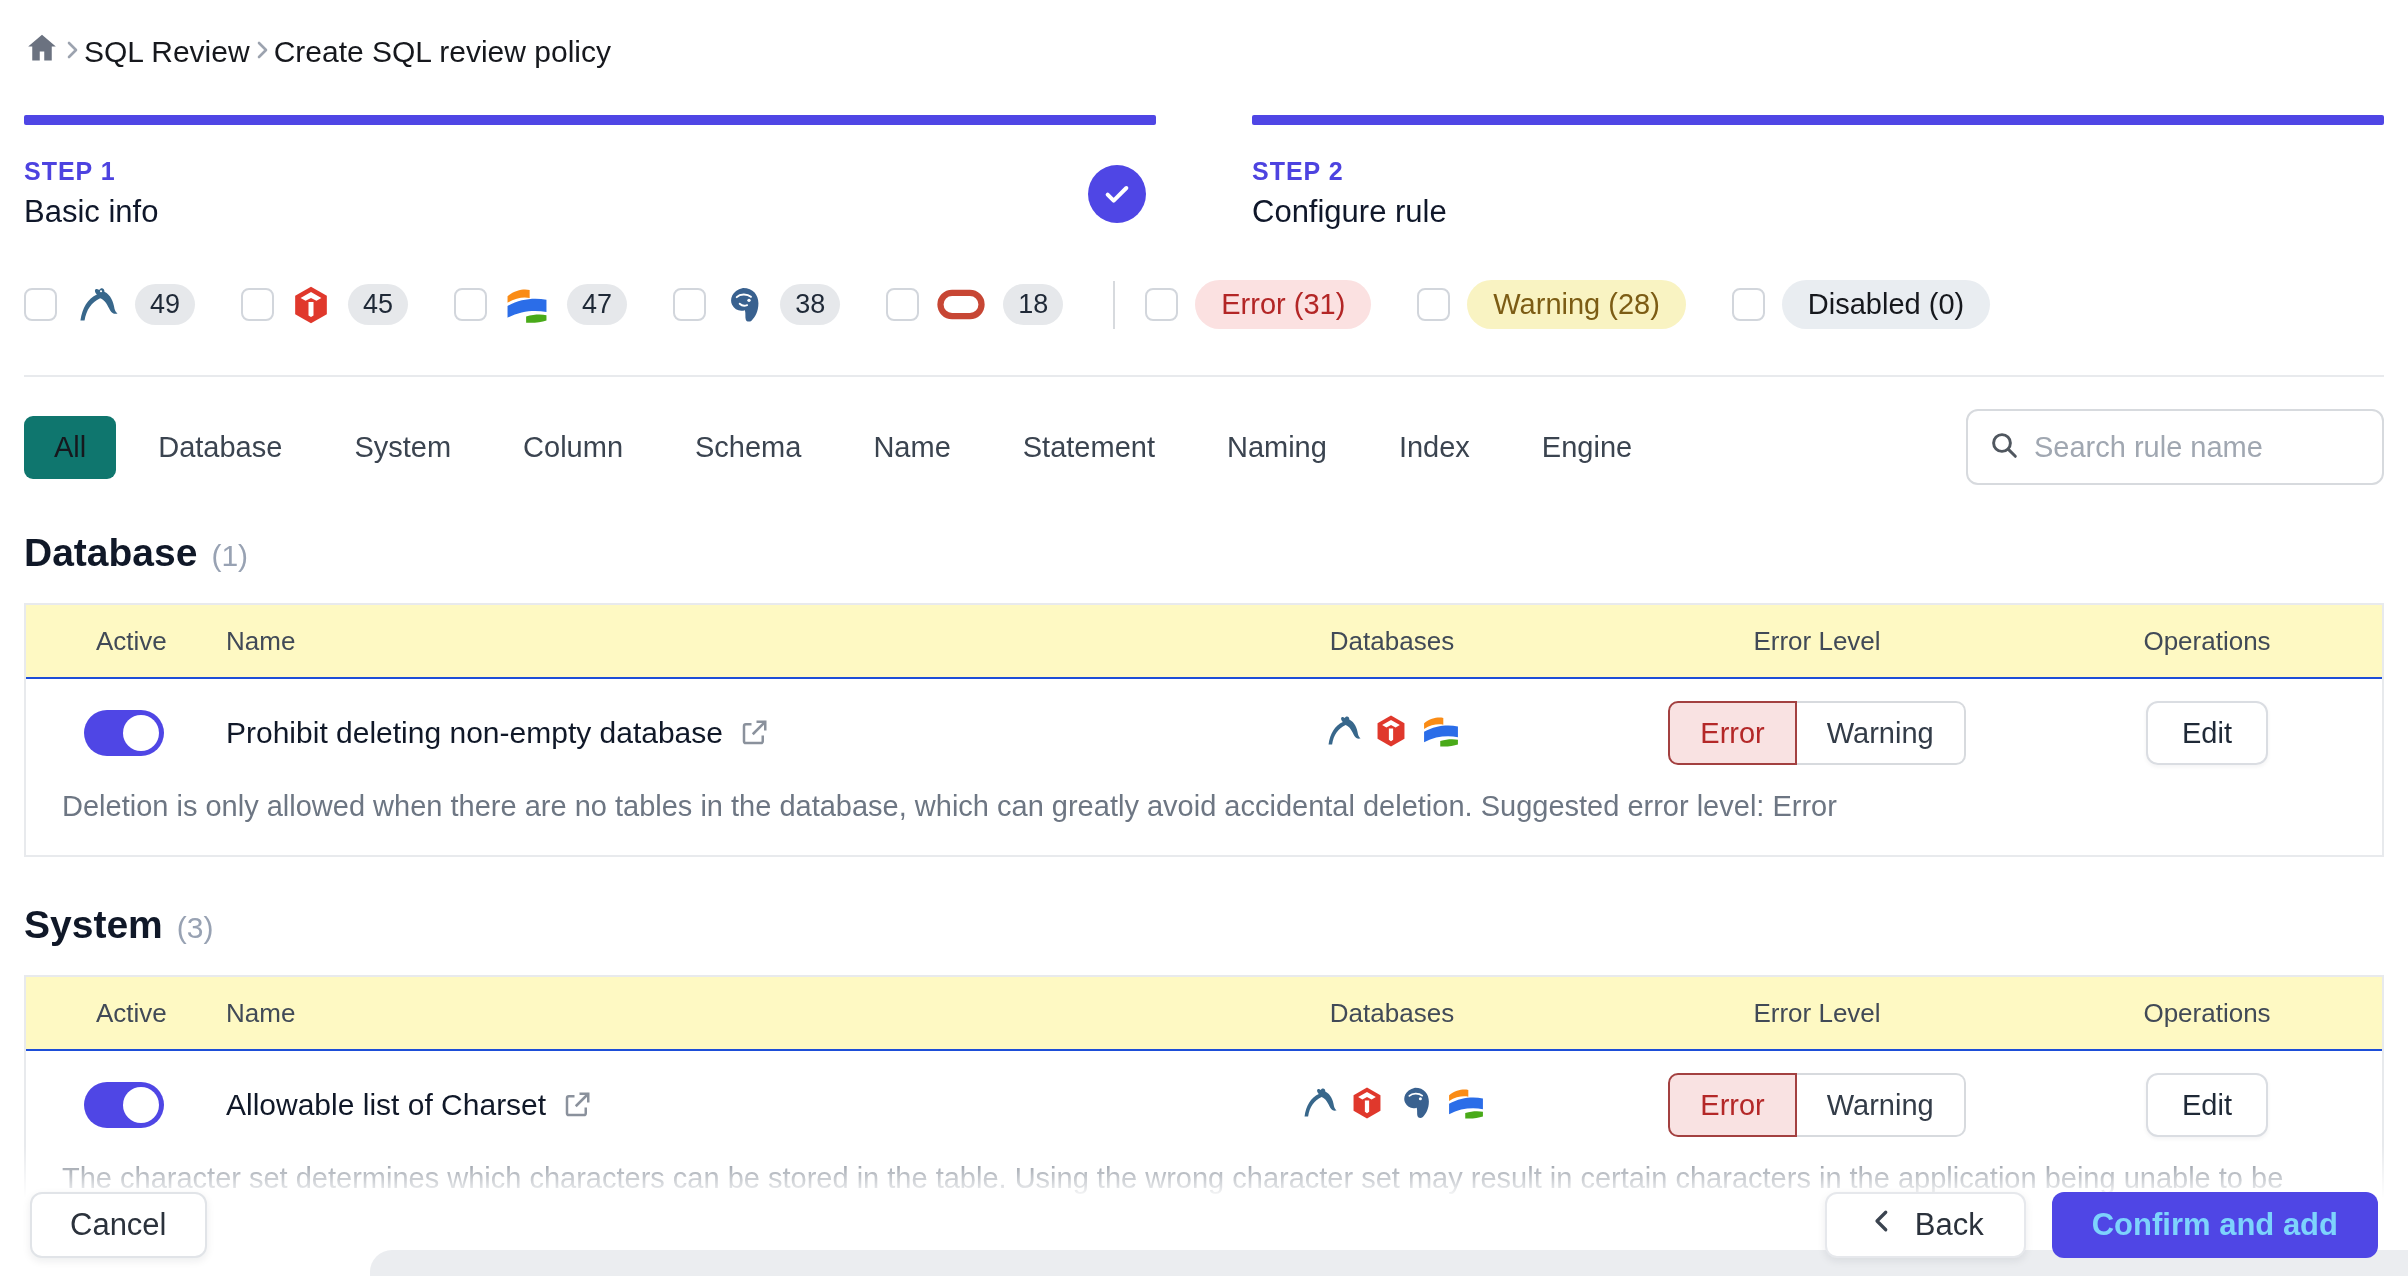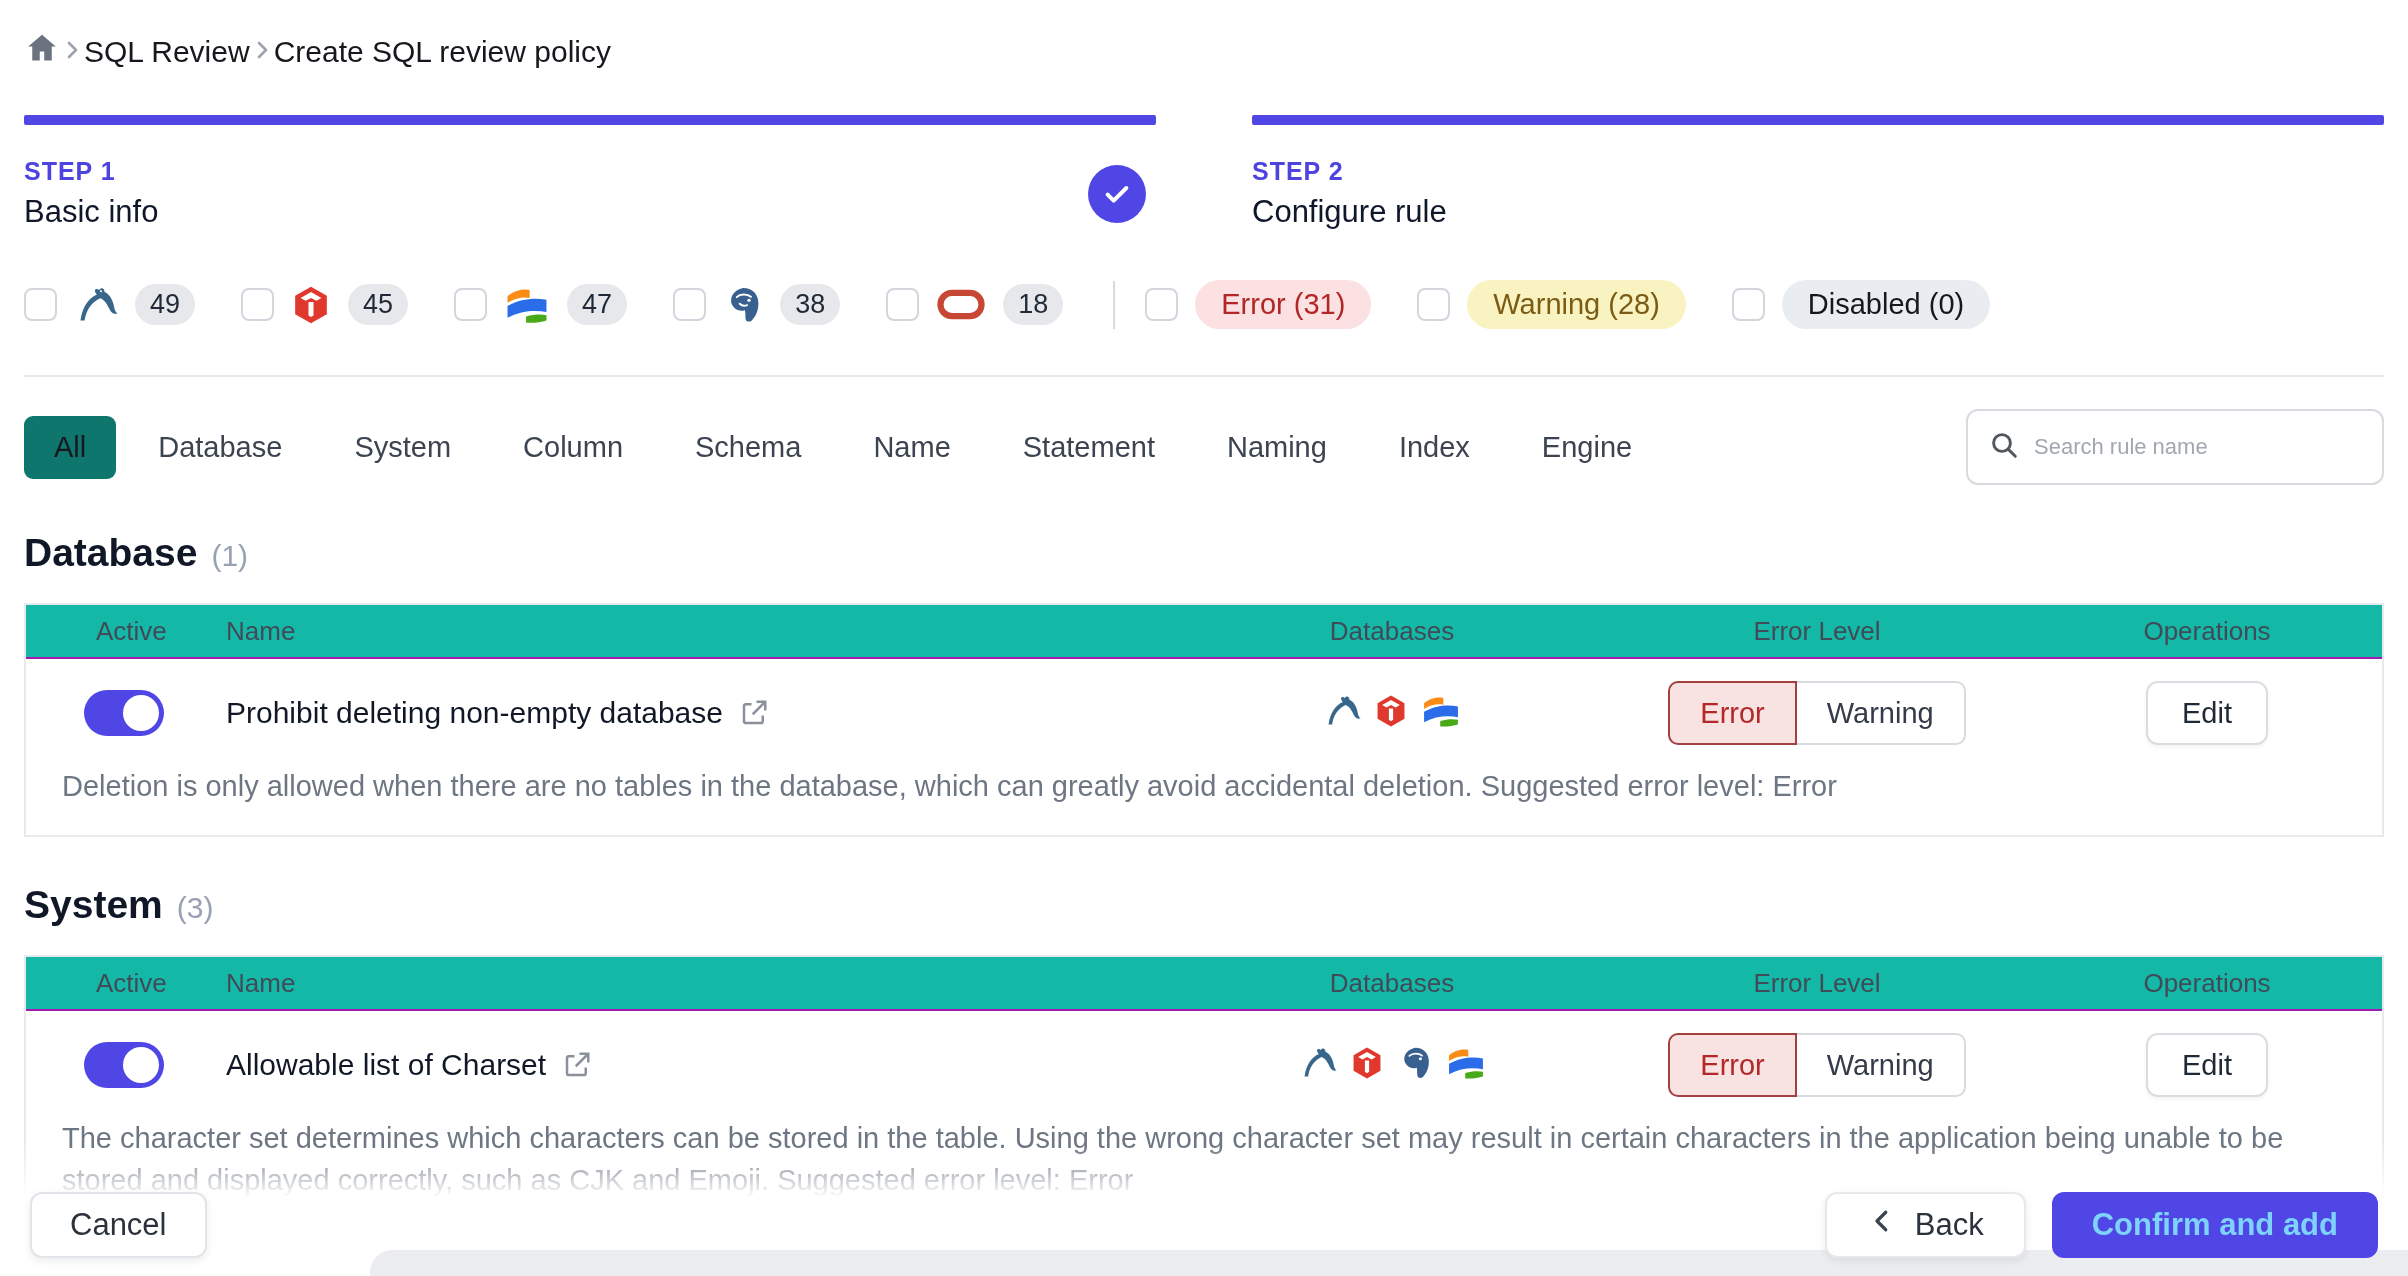--- a/index.html
+++ b/index.html
@@ -44,31 +44,31 @@
 
   .rule-divider { height:2px; background:#e8eaed; margin-top:46px; }
 
   
   .tabs-row { display:flex; align-items:center; margin-top:32px; }
   .tab { padding:15px 30px; font-size:29px; color:#3b4450; border-radius:10px; margin-right:12px; cursor:pointer; white-space:nowrap; }
   .tab.active { background:#0f766e; color:#16181d;border-radius:9px; }
   .search-box { margin-left:auto; width:418px; height:76px; border:2px solid #d7dade; border-radius:12px;
     display:flex; align-items:center; padding:0 20px; gap:14px; background:#fff; }
   .search-box svg { width:32px; height:32px; flex:0 0 auto; }
-  .search-box input { border:none; outline:none; width:100%; font-size:22px; font-family:"Liberation Sans", sans-serif; color:#16181d; }
+  .search-box input { border:none; outline:none; width:100%; font-size:29px; font-family:"Liberation Sans", sans-serif; color:#16181d; }
   .search-box input::placeholder { color:#a0a7b1; }
 
   
   .section-heading { margin-top:46px; display:flex; align-items:baseline; gap:14px; }
   .section-title { font-size:39px; font-weight:700; color:#101828; }
   .section-count { font-size:30px; color:#98a2b3; font-weight:400; }
 
   .rule-table { margin-top:28px; border:2px solid #e8eaed; }
   .thead, .trow { display:grid; grid-template-columns:200px 1fr 420px 430px 350px; align-items:center; }
-  .thead { background:#14b8a6; border-bottom:2px solid #a21caf; height:54px; font-size:26px; color:#414a57; font-weight:500; }
+  .thead { background:#fef9c3; border-bottom:2px solid #1d4ed8; height:74px; font-size:26px; color:#414a57; font-weight:500; }
   .th-active { padding-left:70px; }
   .th-center { text-align:center; }
   .trow { padding:22px 0 6px; }
 
   .cell-active { padding-left:58px; }
   .toggle { width:80px; height:46px; border-radius:23px; background:#4f46e5; position:relative; cursor:pointer; }
   .toggle .knob { position:absolute; top:5px; right:5px; width:36px; height:36px; border-radius:50%; background:#fff; }
 
   .cell-name { display:flex; align-items:center; gap:16px; font-size:30px; color:#101828; }
   .ext-link { display:flex; cursor:pointer; }

